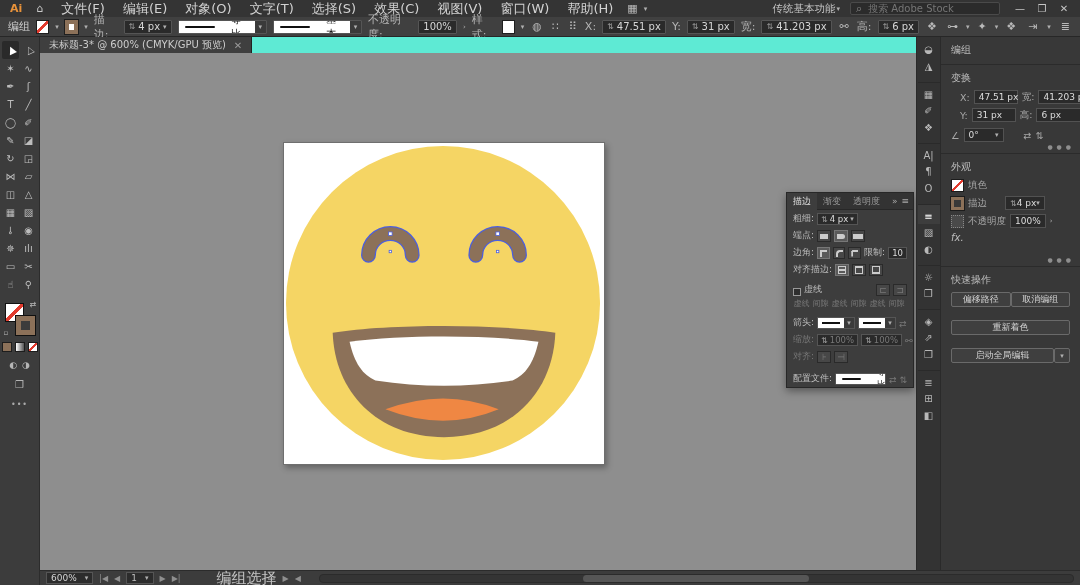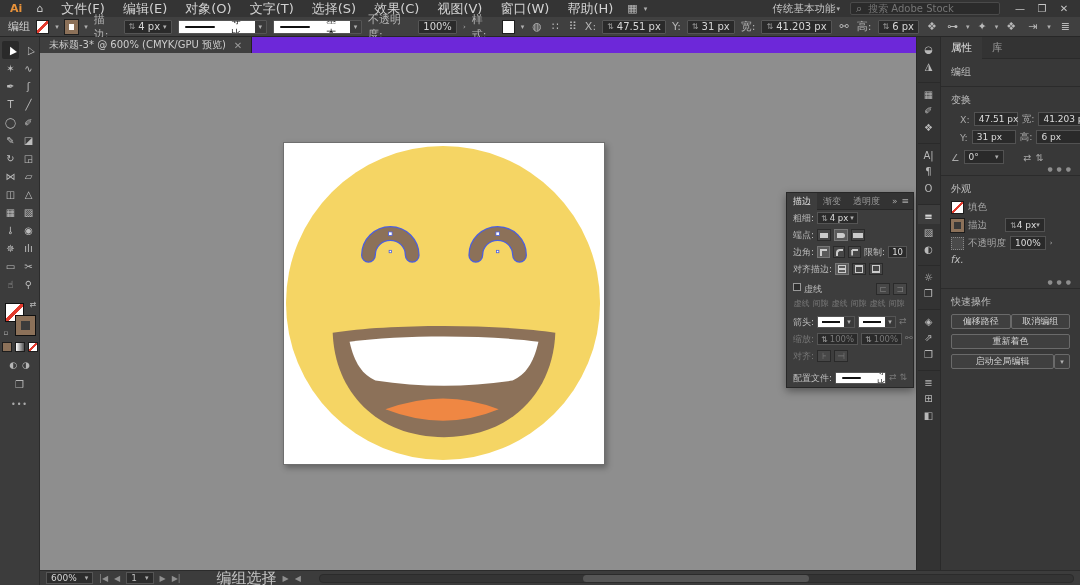--- a/index.html
+++ b/index.html
@@ -38,21 +38,21 @@
   .stepper{font-size:8px;color:#9f9f9f;}
   .dd-white{display:inline-flex;align-items:center;height:14px;border:1px solid #555;border-radius:1px;overflow:hidden;}
   .dd-white .prev{background:#fff;color:#111;height:100%;display:flex;align-items:center;gap:16px;padding:0 6px;font-size:10px;}
   .dd-white .prev .wline{display:inline-block;width:34px;height:2px;background:#111;border-radius:1px;}
   .dd-white .cbtn{background:#3a3a3a;height:100%;width:12px;display:flex;align-items:center;justify-content:center;}
   .cb-icon{color:#b9b9b9;font-size:11px;padding:0 2px;}
   .cb-right{margin-left:auto;display:flex;align-items:center;gap:8px;}
 
   
   .main{position:absolute;left:0;top:37px;right:0;bottom:15px;}
-  .tabbar{position:absolute;left:40px;top:0;width:876px;height:16px;background:#6d28d9;display:flex;align-items:flex-end;}
+  .tabbar{position:absolute;left:40px;top:0;width:876px;height:16px;background:#5eead4;display:flex;align-items:flex-end;}
   .doc-tab{background:#3f3f3f;height:16px;display:flex;align-items:center;gap:8px;padding:0 9px;
            font-size:10px;color:#cccccc;border-right:1px solid #222;}
   .doc-close{color:#9a9a9a;font-size:10px;}
 
   
   .toolbar{position:absolute;left:0;top:0;width:40px;height:548px;background:#3c3c3c;border-right:1px solid #2c2c2c;
            display:flex;flex-direction:column;align-items:center;padding-top:4px;}
   .tools{display:grid;grid-template-columns:17px 17px;gap:0px 1px;}
   .tool{width:17px;height:18px;display:flex;align-items:center;justify-content:center;color:#bdbdbd;font-size:10px;}
   .tool.active{background:#2a2a2a;color:#fff;border-radius:2px;}
@@ -80,21 +80,21 @@
             border:1px solid #6f6f6f;box-shadow:2px 3px 6px rgba(0,0,0,.30);}
   .artboard svg{display:block;}
 
   
   .spanel{position:absolute;left:746px;top:139px;width:128px;height:196px;background:#3d3d3d;
           border:1px solid #272727;box-shadow:0 3px 8px rgba(0,0,0,.4);font-size:9px;color:#c9c9c9;}
   .spanel-tabs{display:flex;align-items:center;background:#333;height:17px;border-bottom:1px solid #272727;}
   .sp-tab{padding:0 6px;color:#9a9a9a;font-size:9px;height:17px;display:flex;align-items:center;}
   .sp-tab.active{background:#3d3d3d;color:#e0e0e0;}
   .sp-hdr-icons{margin-left:auto;display:flex;gap:4px;padding-right:4px;color:#aaa;font-size:9px;}
-  .sp-row{display:flex;align-items:flex-start;gap:3px;padding:2px 6px;}
+  .sp-row{display:flex;align-items:flex-end;gap:3px;padding:2px 6px;}
   .sp-label{color:#bdbdbd;white-space:nowrap;}
   .sp-field{background:#2a2a2a;border:1px solid #555;height:12px;display:inline-flex;align-items:center;
             gap:2px;padding:0 3px;font-size:8.5px;color:#ddd;}
   .sp-btn{width:14px;height:12px;background:#474747;border:1px solid #2a2a2a;display:inline-flex;
           align-items:center;justify-content:center;}
   .sp-btn.sel{background:#5a5a5a;border-color:#777;}
   .capbar{width:8px;height:5px;background:#ccc;}
   .cap-round{border-radius:0 3px 3px 0;}
   .cap-proj{width:10px;}
   .joinsq{width:7px;height:7px;border-top:2px solid #ccc;border-left:2px solid #ccc;}
@@ -143,21 +143,21 @@
   .pfi::before,.pfi::after{content:"";position:absolute;width:8px;height:8px;}
   .pfi::before{left:0;top:3px;background:#c9c9c9;}
   .pfi::after{left:6px;top:0;background:#c9c9c9;border:1px solid #383838;}
   .pf-minus::after{background:#383838;border:1px solid #c9c9c9;}
   .pf-intersect::before{background:#383838;border:1px solid #c9c9c9;}
   .pf-intersect::after{background:#383838;border:1px solid #c9c9c9;}
   .pf-exclude::after{background:#6f6f6f;border:1px solid #c9c9c9;}
   .pexpand{margin-left:auto;color:#6d6d6d;font-size:9px;}
   .qbtn{border:1px solid #6a6a6a;border-radius:2px;background:#3f3f3f;color:#d2d2d2;font-size:9px;
         height:15px;display:flex;align-items:center;justify-content:center;flex:1;white-space:nowrap;}
-  .qrow{display:flex;gap:0;margin-bottom:5px;}
+  .qrow{display:flex;gap:0;margin-bottom:13px;}
   .fx{color:#bdbdbd;font-size:10px;font-style:italic;}
 
   
   .statusbar{position:absolute;left:40px;bottom:0;right:0;height:15px;background:#3c3c3c;border-top:1px solid #2b2b2b;
              display:flex;align-items:center;gap:6px;padding:0 6px;font-size:9px;color:#bdbdbd;}
   .zoomfield{background:#2c2c2c;border:1px solid #555;height:12px;display:inline-flex;align-items:center;
              gap:8px;padding:0 4px;color:#d5d5d5;}
   .navglyph{color:#8f8f8f;font-size:8px;}
   .abfield{background:#2c2c2c;border:1px solid #555;height:12px;display:inline-flex;align-items:center;gap:8px;padding:0 4px;}
   .toolhint{margin-left:30px;color:#c3c3c3;font-size:15px;}
@@ -596,24 +596,20 @@
         </span>
         <span class="dock-icon">
           <span>⊞</span>
         </span>
         <span class="dock-icon">
           <span>◧</span>
         </span>
       </aside>
 
     <aside class="props">
-      <div class="props-tabs">
-        <span class="props-tab active">属性</span>
-        <span class="props-tab">库</span>
-      </div>
       <div class="psec">
         <span class="psec-title" style="margin:0">编组</span>
       </div>
       <div class="psec">
         <div class="psec-title">变换</div>
         <div style="display:flex;">
           <span class="refgrid"></span>
           <div style="flex:1">
             <div class="prow">
               <span class="plabel">X:</span>

